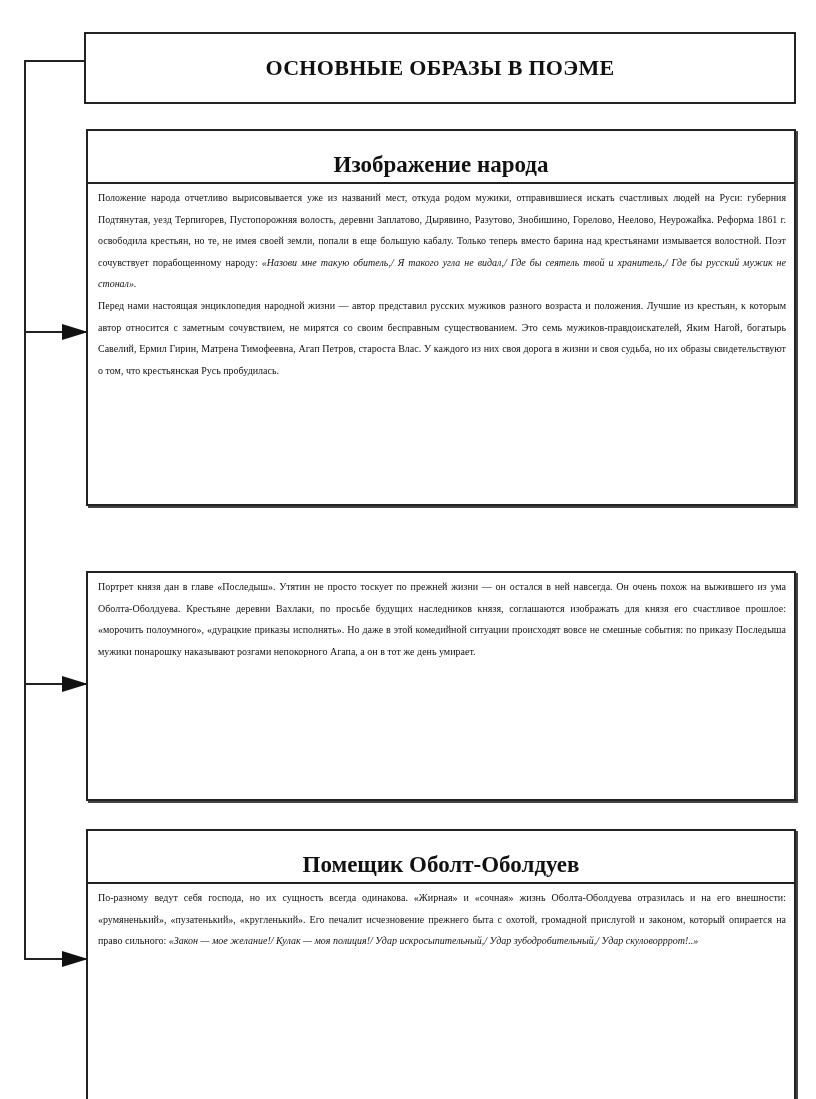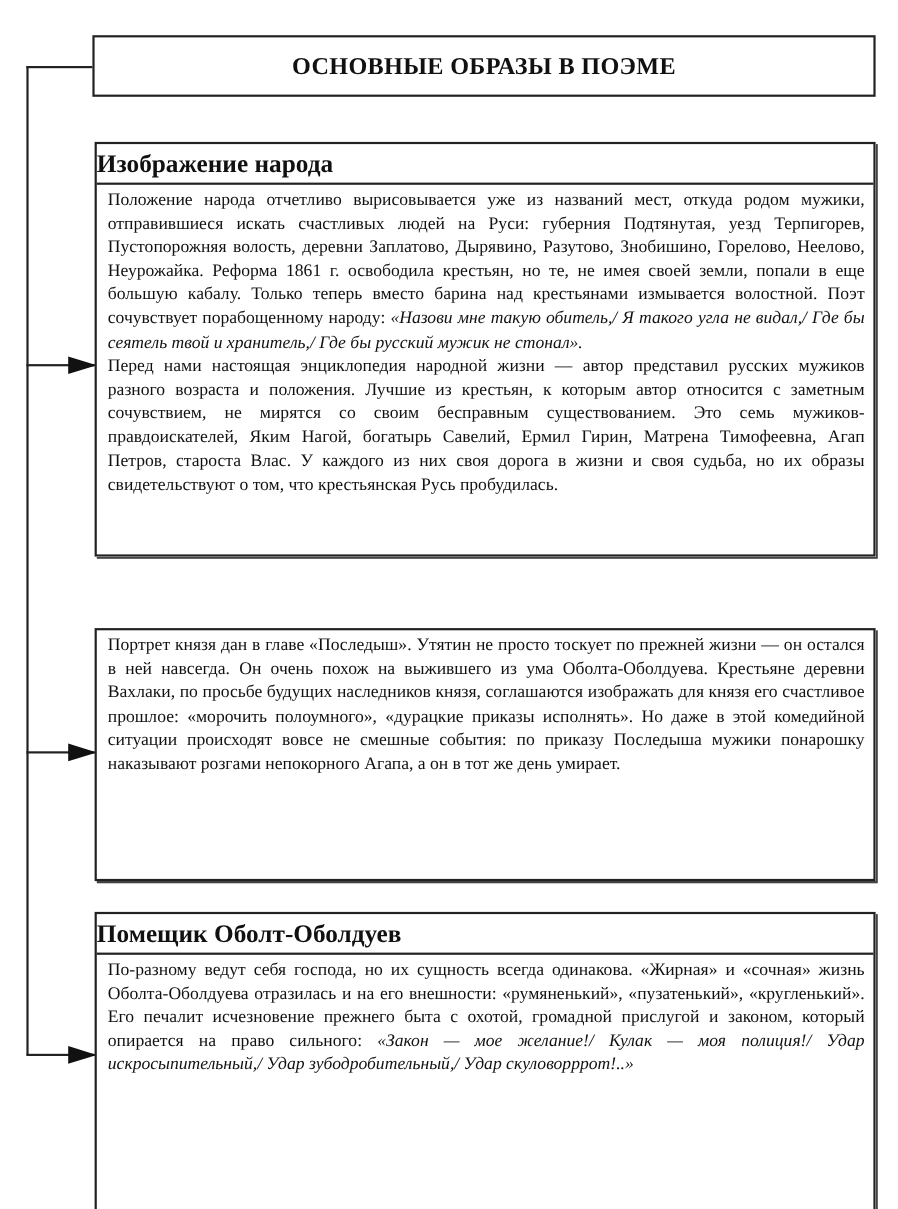--- a/index.html
+++ b/index.html
@@ -46,21 +46,21 @@
       height: 0;
       border-top: 8px solid transparent;
       border-bottom: 8px solid transparent;
       border-left: 26px solid #111;
     }
     .title-box {
       position: absolute;
       left: 84px;
       top: 32px;
       width: 712px;
-      height: 56px;
+      height: 72px;
       border: 2px solid #222;
       box-sizing: border-box;
       display: flex;
       align-items: center;
       justify-content: center;
     }
     .title-box h1 {
       margin: 0;
       font-size: 22px;
       font-weight: bold;
@@ -70,28 +70,29 @@
     .section {
       position: absolute;
       left: 86px;
       width: 710px;
       border: 2px solid #222;
       box-sizing: border-box;
       box-shadow: 2px 2px 0 #444;
     }
     .section .sec-head {
       border-bottom: 2px solid #222;
+      text-align: center;
       font-weight: bold;
       font-size: 23px;
-      padding: 5px 0 4px 0;
+      padding: 21px 0 4px 0;
       font-family: "Liberation Serif", serif;
     }
     .section .sec-body {
       padding: 3px 8px 4px 10px;
-      font-size: 16px;
+      font-size: 10px;
       line-height: 21.6px;
       text-align: justify;
       font-family: "Liberation Serif", serif;
     }
     .sec-body p {
       margin: 0;
     }
     .sec-body .quote {
       font-style: italic;
     }

